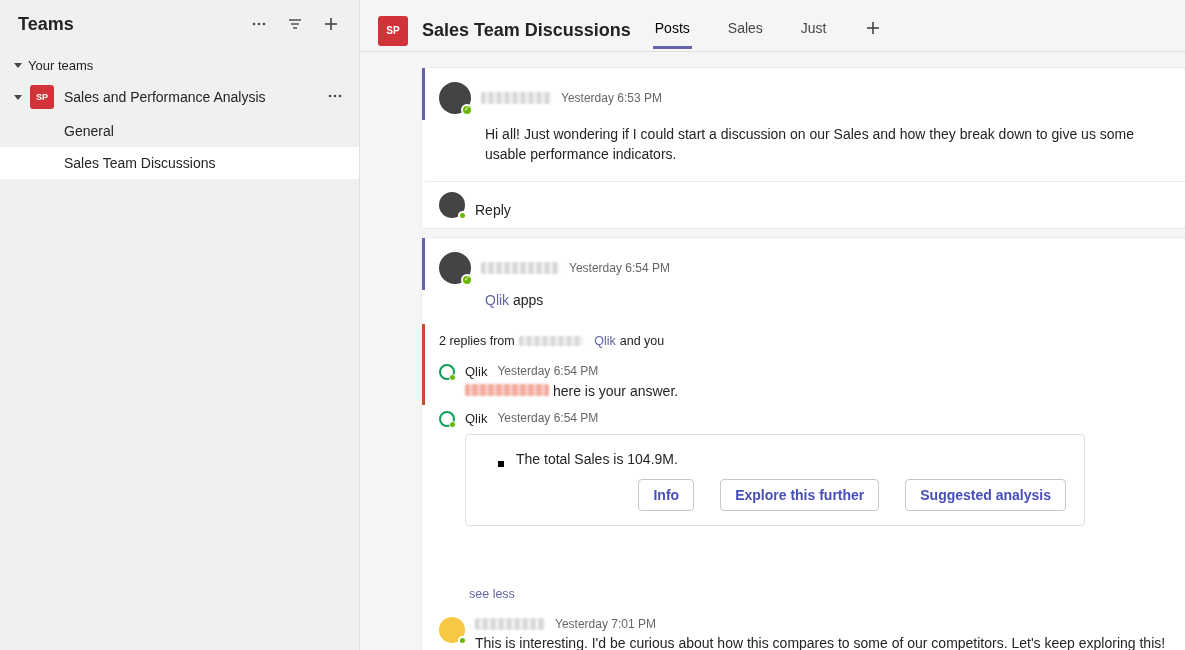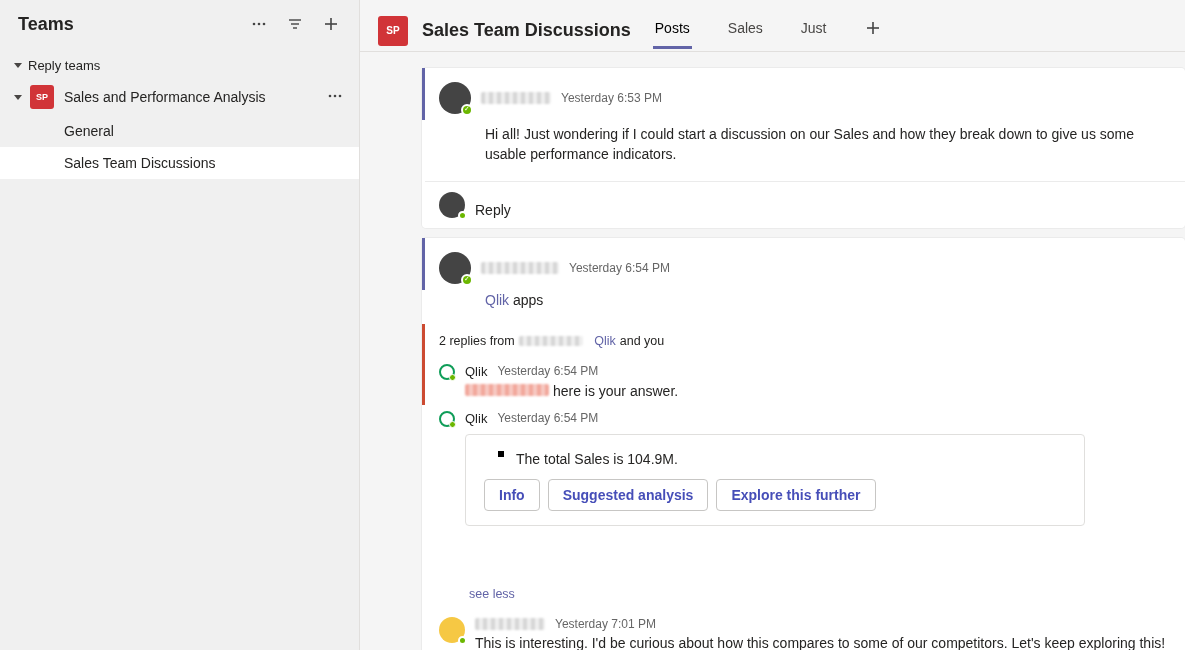--- a/index.html
+++ b/index.html
@@ -276,27 +276,27 @@
 
     .bot-card{
       border:1px solid #e0dfdd;
       border-radius:4px;
       margin:8px 0 4px 0;
       padding: 16px 18px 14px 18px;
       max-width: 620px;
     }
     .bot-bullet{
       display:flex;
-      align-items:flex-start;
+      align-items:flex-end;
       gap:12px;
       padding: 0 0 12px 14px;
       font-size:14px;
     }
     .bullet-sq{width:6px;height:6px;background:#000;}
-    .bot-actions{display:flex;gap:8px;}
+    .bot-actions{display:flex;gap:26px;justify-content:flex-end;}
     .bot-btn{
       border:1px solid #c7c6c4;
       border-radius:4px;
       padding:7px 14px;
       font-size:14px;
       color:#464EB8;
       background:#fff;
       cursor:pointer;
       font-weight:600;
     }
@@ -345,21 +345,21 @@
     <div class="icon-btn">
       <svg width="16" height="16" viewBox="0 0 16 16" fill="none" stroke="currentColor" stroke-width="1.6">
           <line x1="8" y1="2" x2="8" y2="14"></line>
           <line x1="2" y1="8" x2="14" y2="8"></line>
         </svg>
     </div>
   </div>
 
   <div class="section-header">
     <span class="caret"></span>
-    <span>Reply teams</span>
+    <span>Your teams</span>
   </div>
 
   <div class="team-row">
     <span class="caret"></span>
     <div class="team-badge">SP</div>
     <div class="team-name">Sales and Performance Analysis</div>
     <div class="more-cell">
       <svg width="16" height="16" viewBox="0 0 16 16">
           <circle cx="3" cy="8" r="1.3" fill="currentColor"></circle>
           <circle cx="8" cy="8" r="1.3" fill="currentColor"></circle>
@@ -453,22 +453,22 @@
             <span class="reply-name">Qlik</span>
             <span class="timestamp">Yesterday 6:54 PM</span>
           </div>
           <div class="bot-card">
             <div class="bot-bullet">
               <span class="bullet-sq"></span>
               <span>The total Sales is 104.9M.</span>
             </div>
             <div class="bot-actions">
               <button class="bot-btn">Info</button>
+              <button class="bot-btn">Explore this further</button>
               <button class="bot-btn">Suggested analysis</button>
-              <button class="bot-btn">Explore this further</button>
             </div>
           </div>
         </div>
       </div>
 
       <div class="see-less">see less</div>
 
       <div class="reply3">
         <div class="avatar-yellow">
             <span class="presence"></span>

